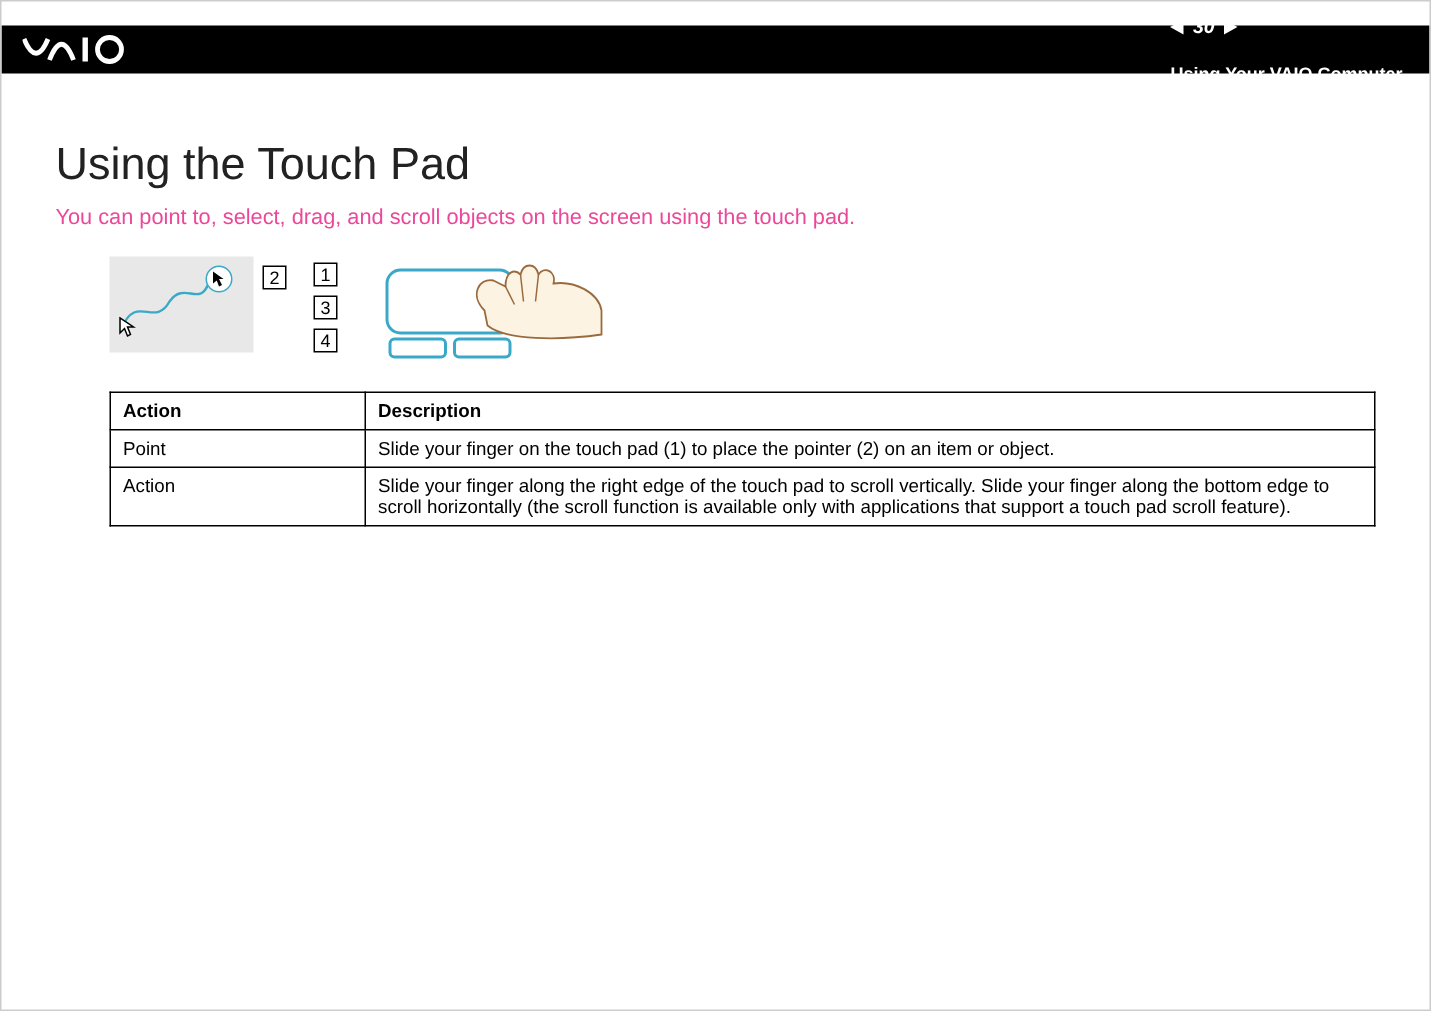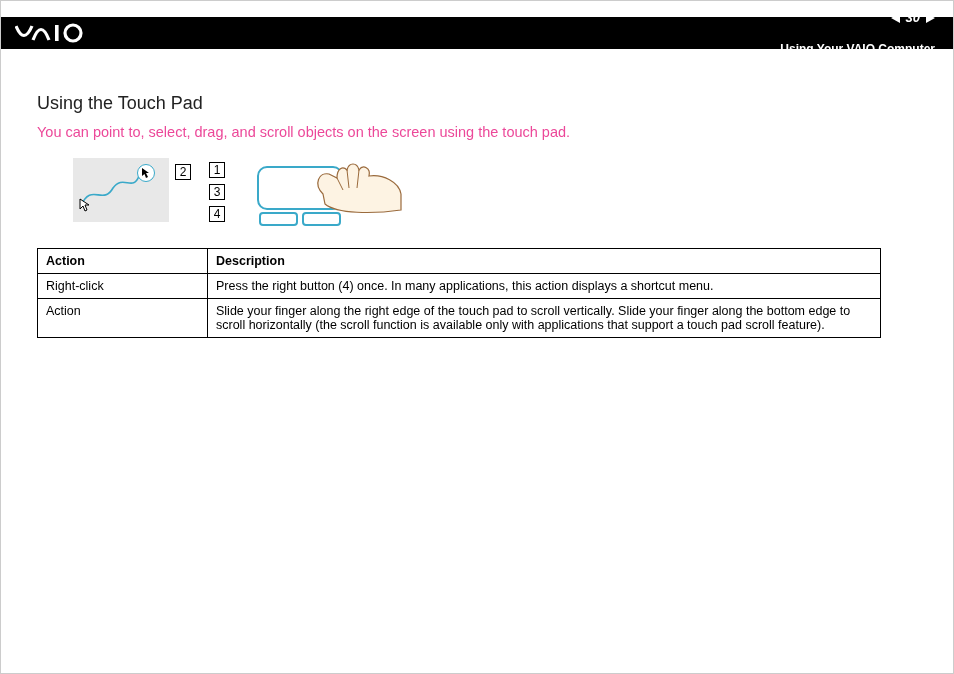--- a/index.html
+++ b/index.html
@@ -16,32 +16,32 @@
     top: 16px; left: 0; right: 0;
     height: 32px;
     background: #000;
     color: #fff;
     display: flex;
     align-items: center;
     justify-content: space-between;
     padding: 0 18px 0 14px;
   }
   .vaio-logo { font-weight: bold; font-size: 18px; letter-spacing: 1px; display:flex; align-items:center; }
-  .nav-cluster { display: flex; flex-direction: column; align-items: flex-end; gap: 17px; }
+  .nav-cluster { display: flex; flex-direction: column; gap: 17px; }
   .nav-row { display: flex; align-items: center; gap: 6px; }
   .tri-left, .tri-right { width: 0; height: 0; border-style: solid; }
   .tri-left { border-width: 5px 9px 5px 0; border-color: transparent #fff transparent transparent; }
   .tri-right { border-width: 5px 0 5px 9px; border-color: transparent transparent transparent #fff; }
   .pagenum { font-weight: bold; font-style: italic; font-size: 13px; }
   .breadcrumb { font-weight: bold; font-size: 12px; }
   .content {
     position: absolute;
     top: 92px; left: 36px; right: 36px;
   }
-  h1 { font-size: 18px; font-weight: 400; color: #222; margin-bottom: 10px; }
+  h1 { font-size: 30px; font-weight: 400; color: #222; margin-bottom: 10px; }
   .intro { font-size: 14.5px; color: #ec4899; margin-bottom: 18px; }
   .illustration-row {
     display: flex; align-items: flex-start; gap: 20px; margin: 0 0 14px 36px;
   }
   .illus-a {
     width: 96px; height: 64px; background: #e8e8e8; position: relative;
   }
   .labelbox {
     display:inline-flex; align-items:center; justify-content:center;
     width:16px; height:16px; border:1px solid #000; font-size:12px; background:#fff;
@@ -73,20 +73,21 @@
   .illus-b .btns div {
     flex:1; border:2px solid #3aa9c9; border-radius:4px; background:#fff;
   }
   .illus-b .hand {
     position:absolute; left:58px; top:-4px; width:100px; height:60px;
   }
   table.actions {
     width: 100%;
     border-collapse: collapse;
     font-size: 12.5px;
+    margin-left: 36px;
     width: calc(100% - 36px);
   }
   table.actions th, table.actions td {
     border: 1px solid #000;
     text-align: left;
     padding: 5px 8px;
     vertical-align: top;
   }
   table.actions th { font-weight: bold; background:#fff; }
   table.actions col.c1 { width: 170px; }
@@ -160,22 +161,22 @@
         <col>
       </colgroup>
     <thead>
       <tr>
         <th>Action</th>
         <th>Description</th>
       </tr>
     </thead>
     <tbody>
       <tr>
-        <td>Right-click</td>
-        <td>Press the right button (4) once. In many applications, this action displays a shortcut menu.</td>
+        <td>Point</td>
+        <td>Slide your finger on the touch pad (1) to place the pointer (2) on an item or object.</td>
       </tr>
       <tr>
         <td>Action</td>
         <td>Slide your finger along the right edge of the touch pad to scroll vertically. Slide your finger along the bottom edge to scroll horizontally (the scroll function is available only with applications that support a touch pad scroll feature).</td>
       </tr>
     </tbody>
   </table>
 </div>
 
 </body></html>

